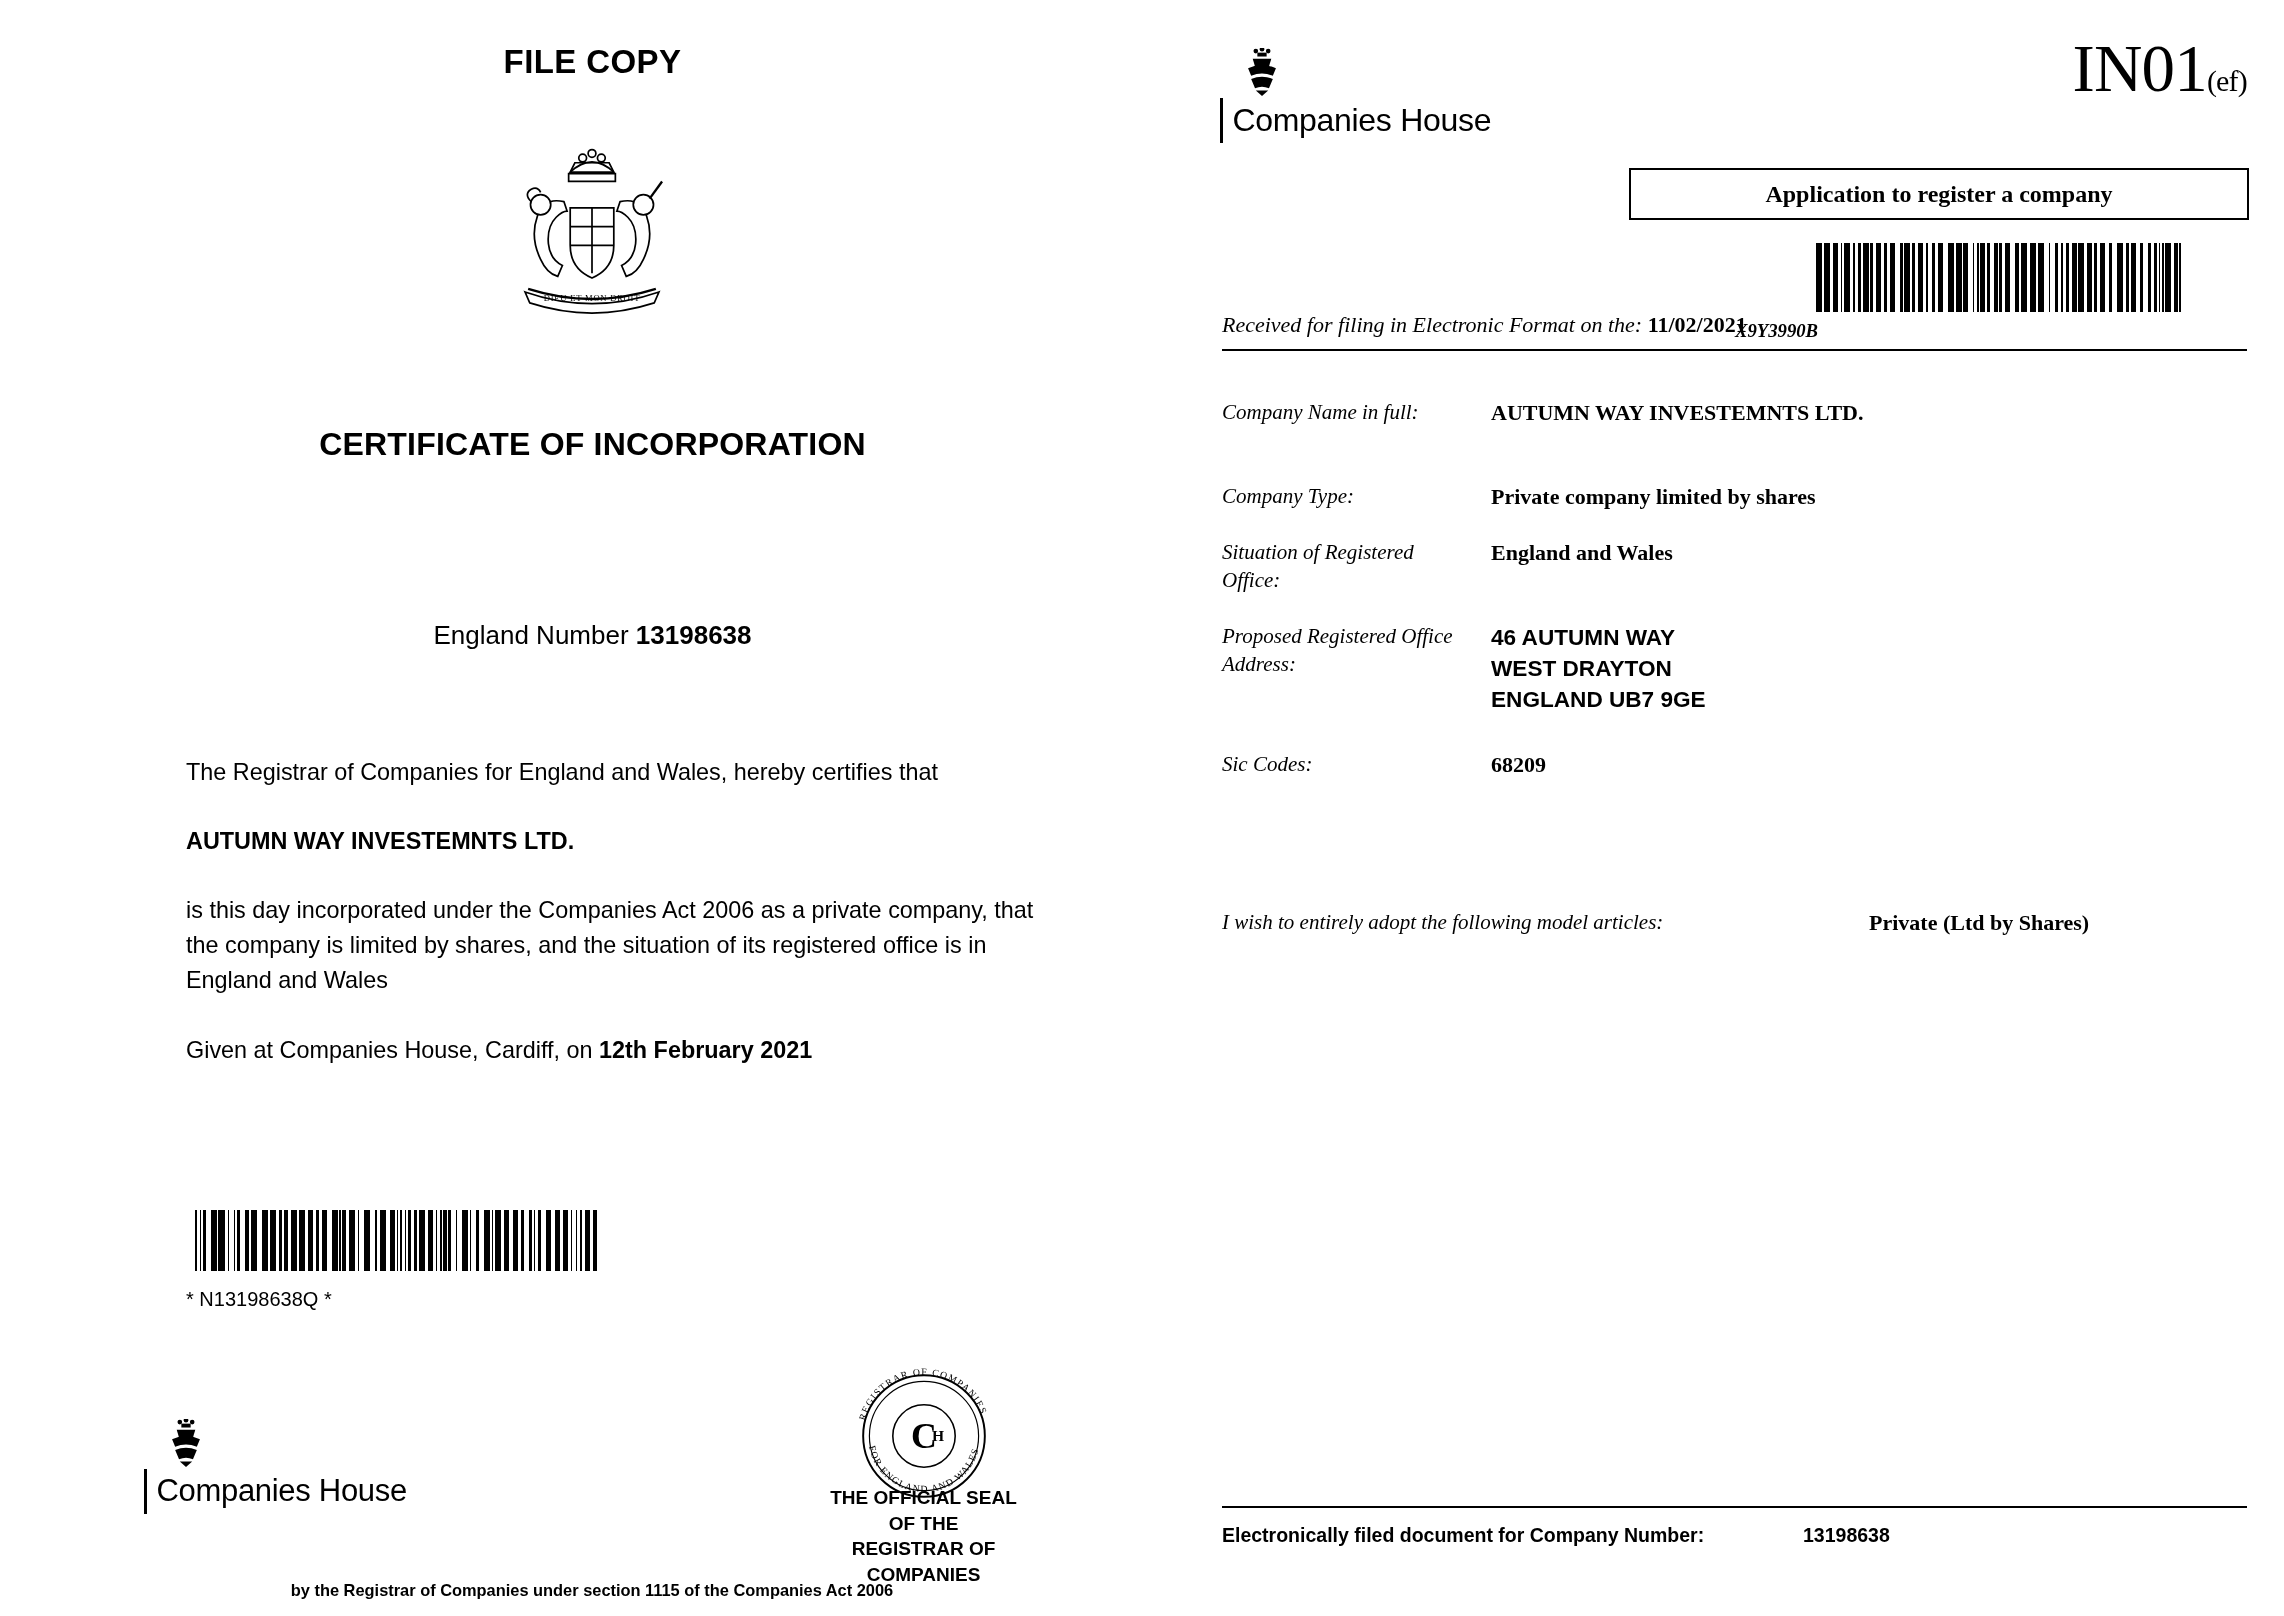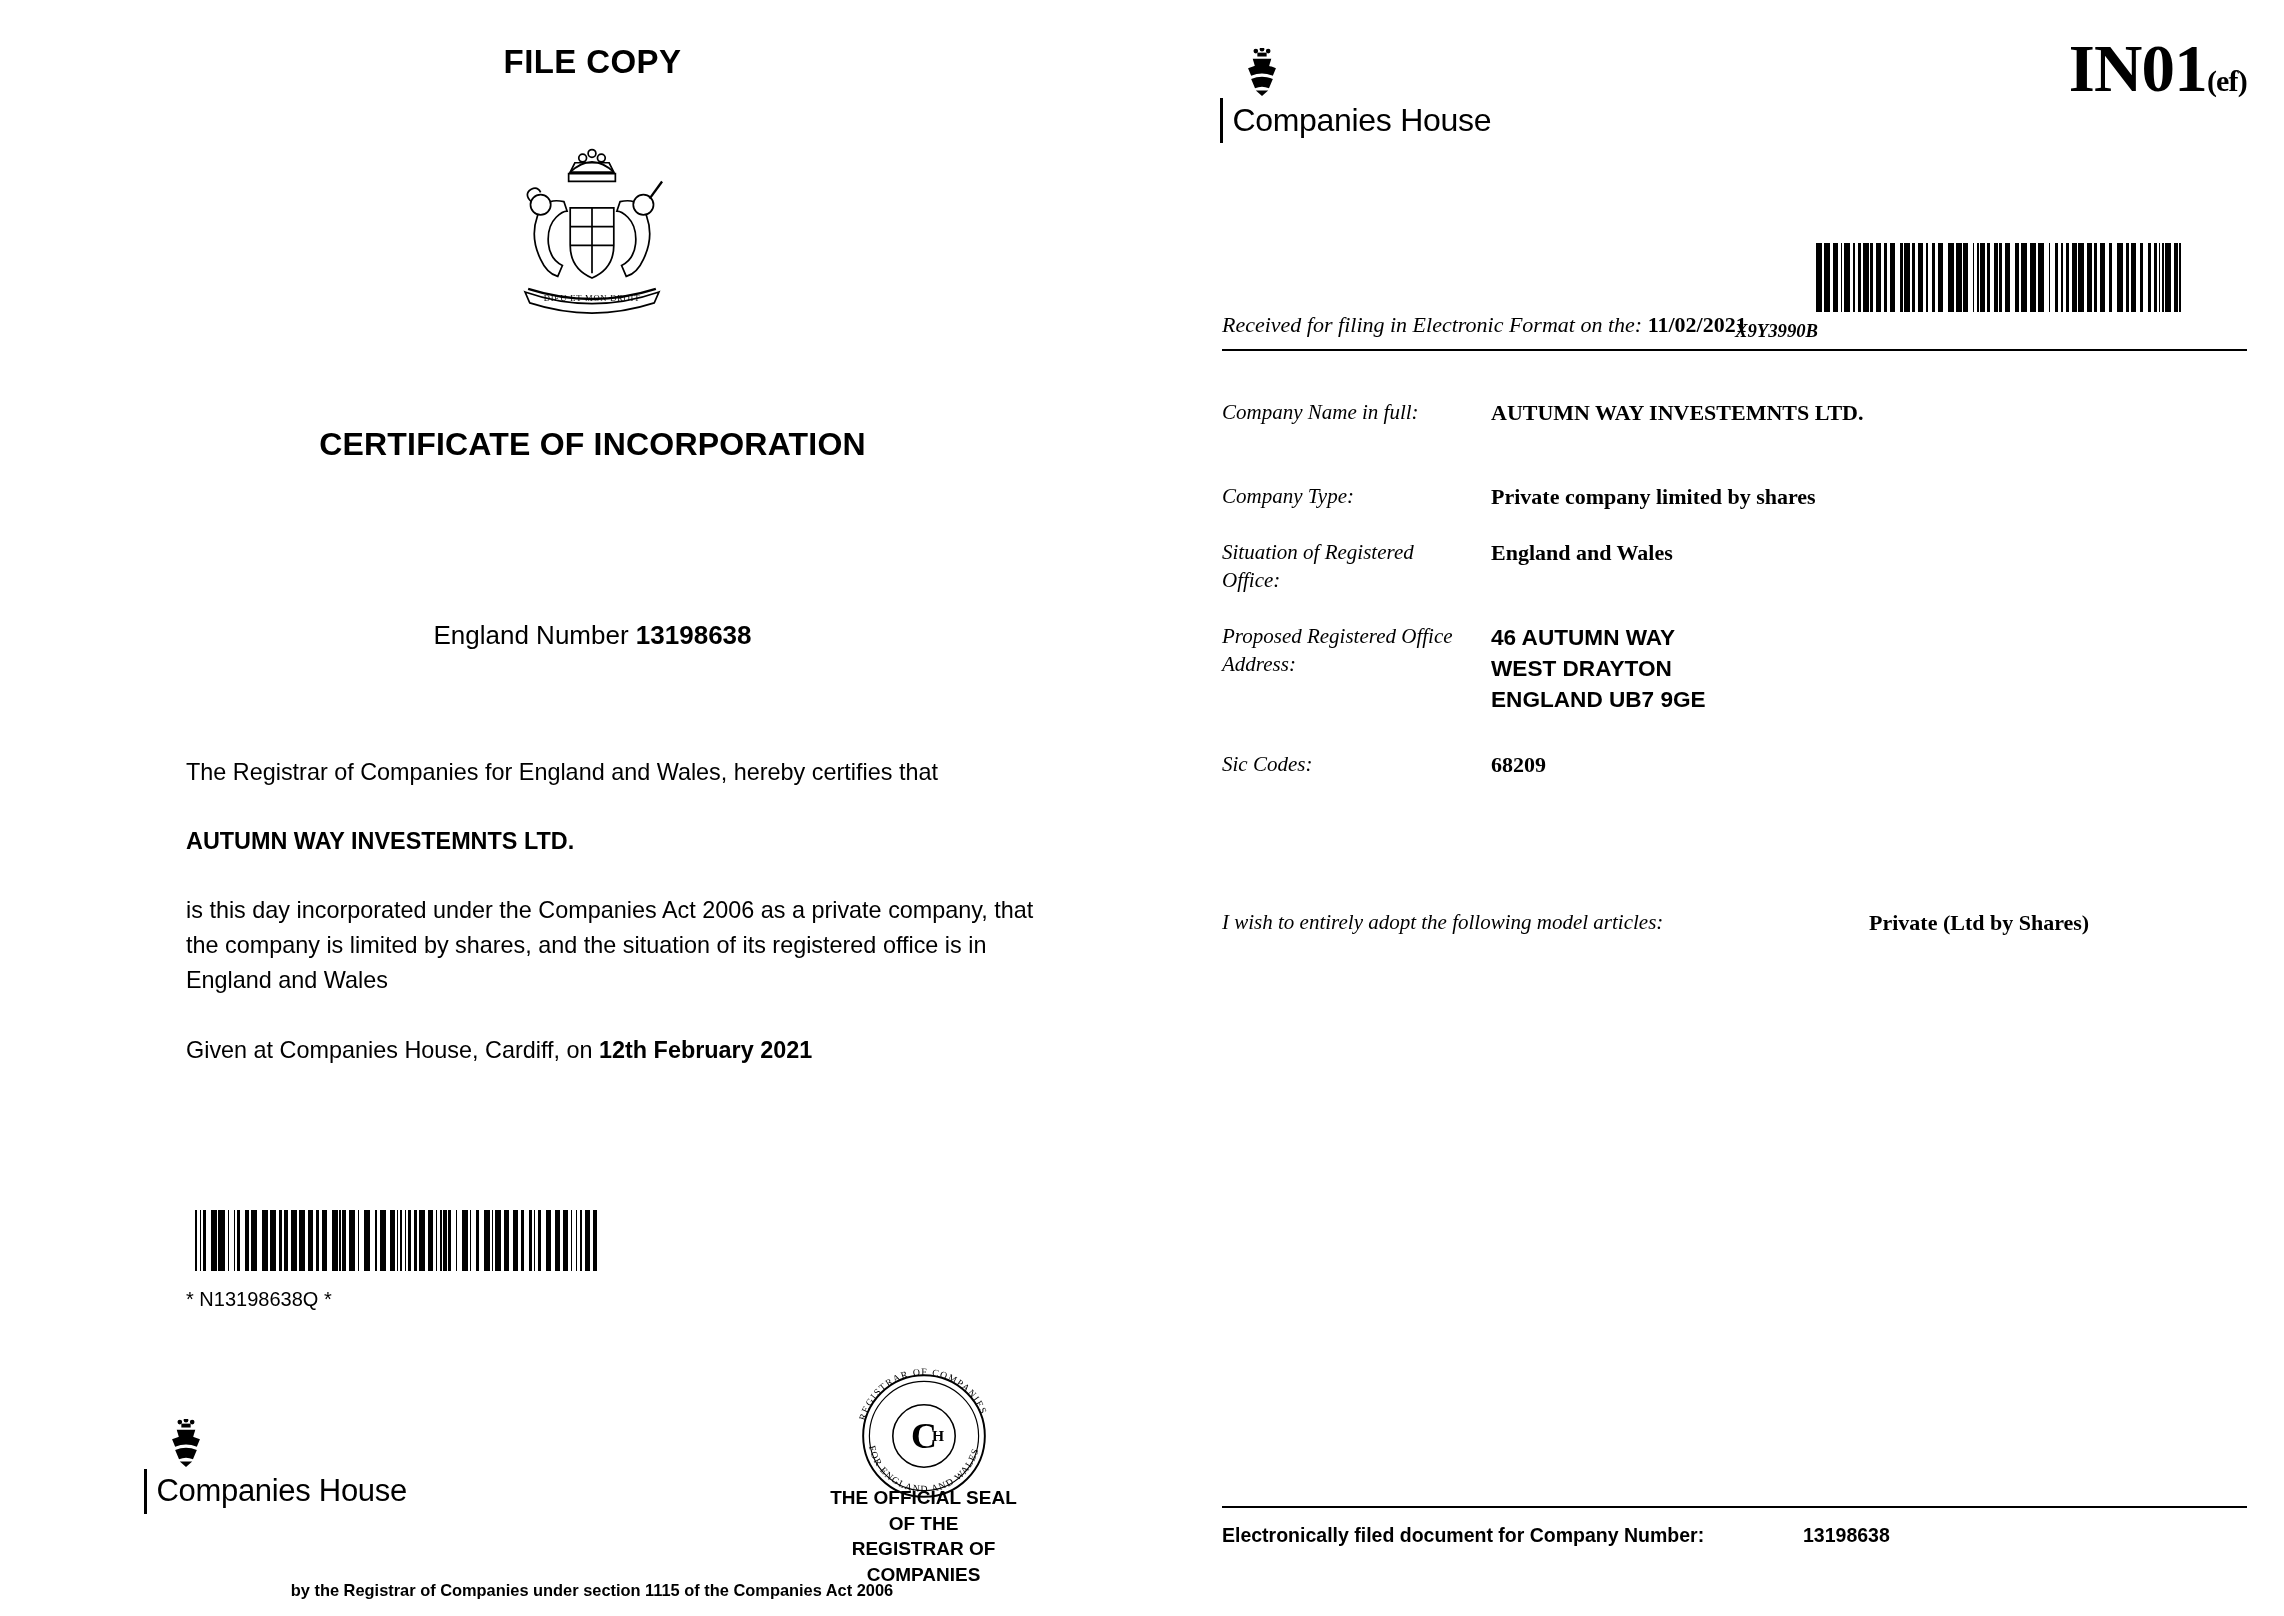--- a/index.html
+++ b/index.html
@@ -179,21 +179,21 @@
     margin-top: 1.6px;
     height: 45px;
   }
   .ch-head .chname { font-size: 32px; letter-spacing: -0.3px; }
 
   .form-code {
     position: absolute;
     right: 37px;
     top: 35px;
     font-family: "Liberation Serif", serif;
-    font-weight: bold;
+    font-weight: normal;
     font-size: 67px;
     letter-spacing: -0.8px;
     line-height: 1;
   }
   .form-code .ef {
     font-size: 30px;
     vertical-align: baseline;
   }
 
   .app-box {
@@ -566,20 +566,23 @@
       </div>
       <div class="chrow">
         <span class="chname">Companies House</span>
       </div>
     </div>
 
     <div class="form-code">
       <span>IN01</span><span class="ef">(ef)</span>
     </div>
 
+    <div class="app-box">
+      <span>Application to register a company</span>
+    </div>
 
     <div class="rbarcode" id="right-barcode" style="width: 366px; overflow: hidden;">
         <i style="width: 6.2px;"></i>
         <i style="width: 1.6px; background: rgb(255, 255, 255);"></i>
         <i style="width: 6.2px;"></i>
         <i style="width: 3.1px; background: rgb(255, 255, 255);"></i>
         <i style="width: 4.7px;"></i>
         <i style="width: 3.1px; background: rgb(255, 255, 255);"></i>
         <i style="width: 1.6px;"></i>
         <i style="width: 1.6px; background: rgb(255, 255, 255);"></i>

